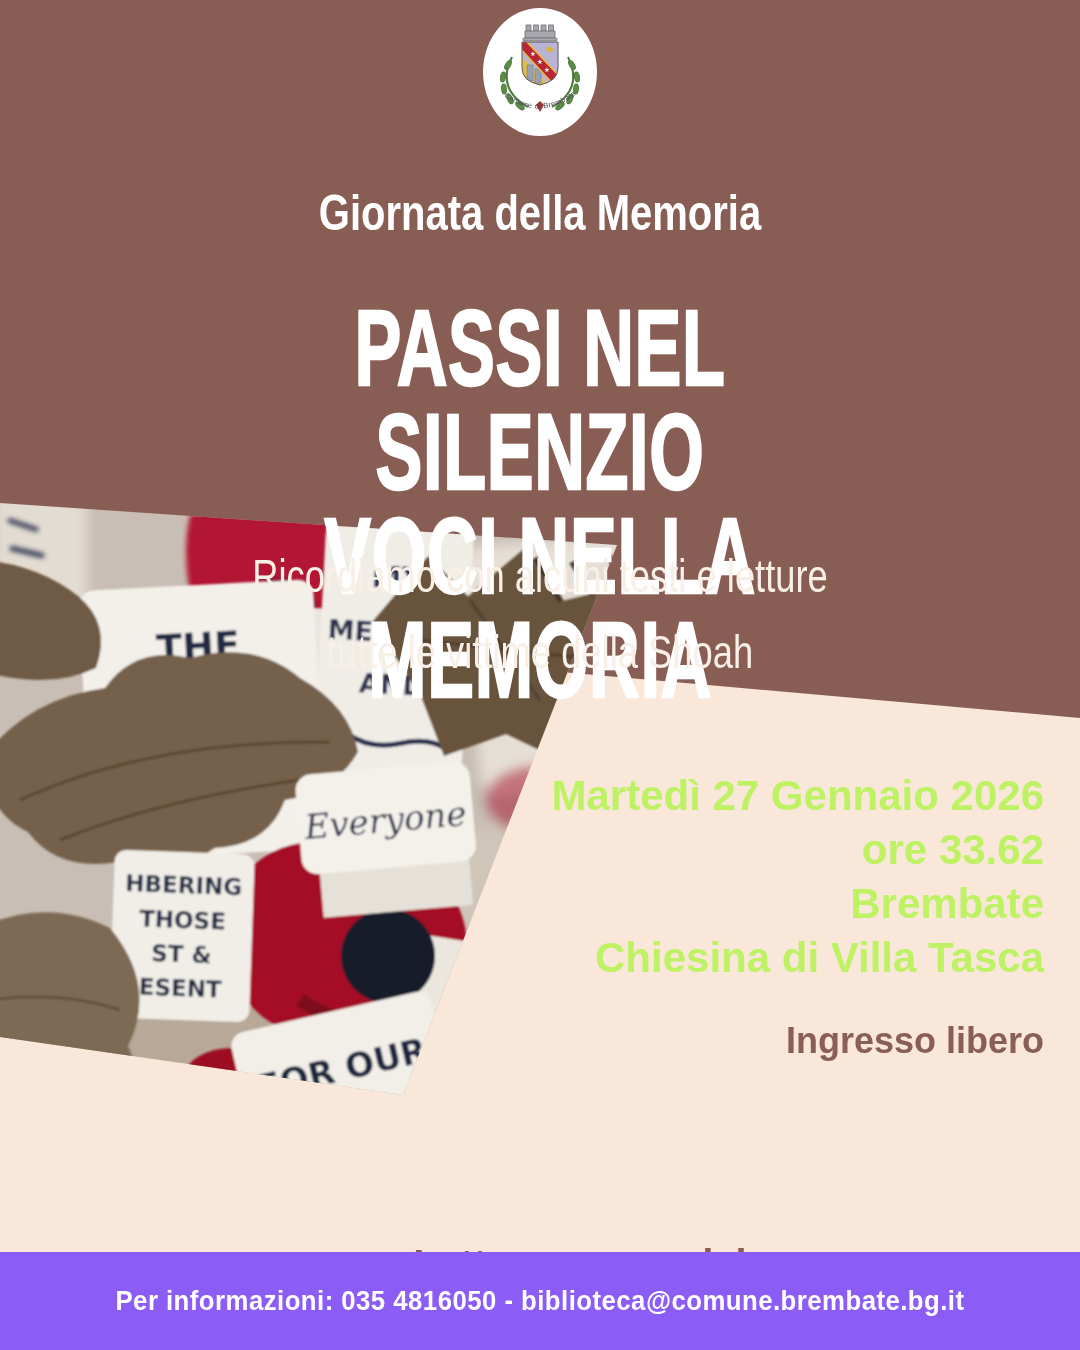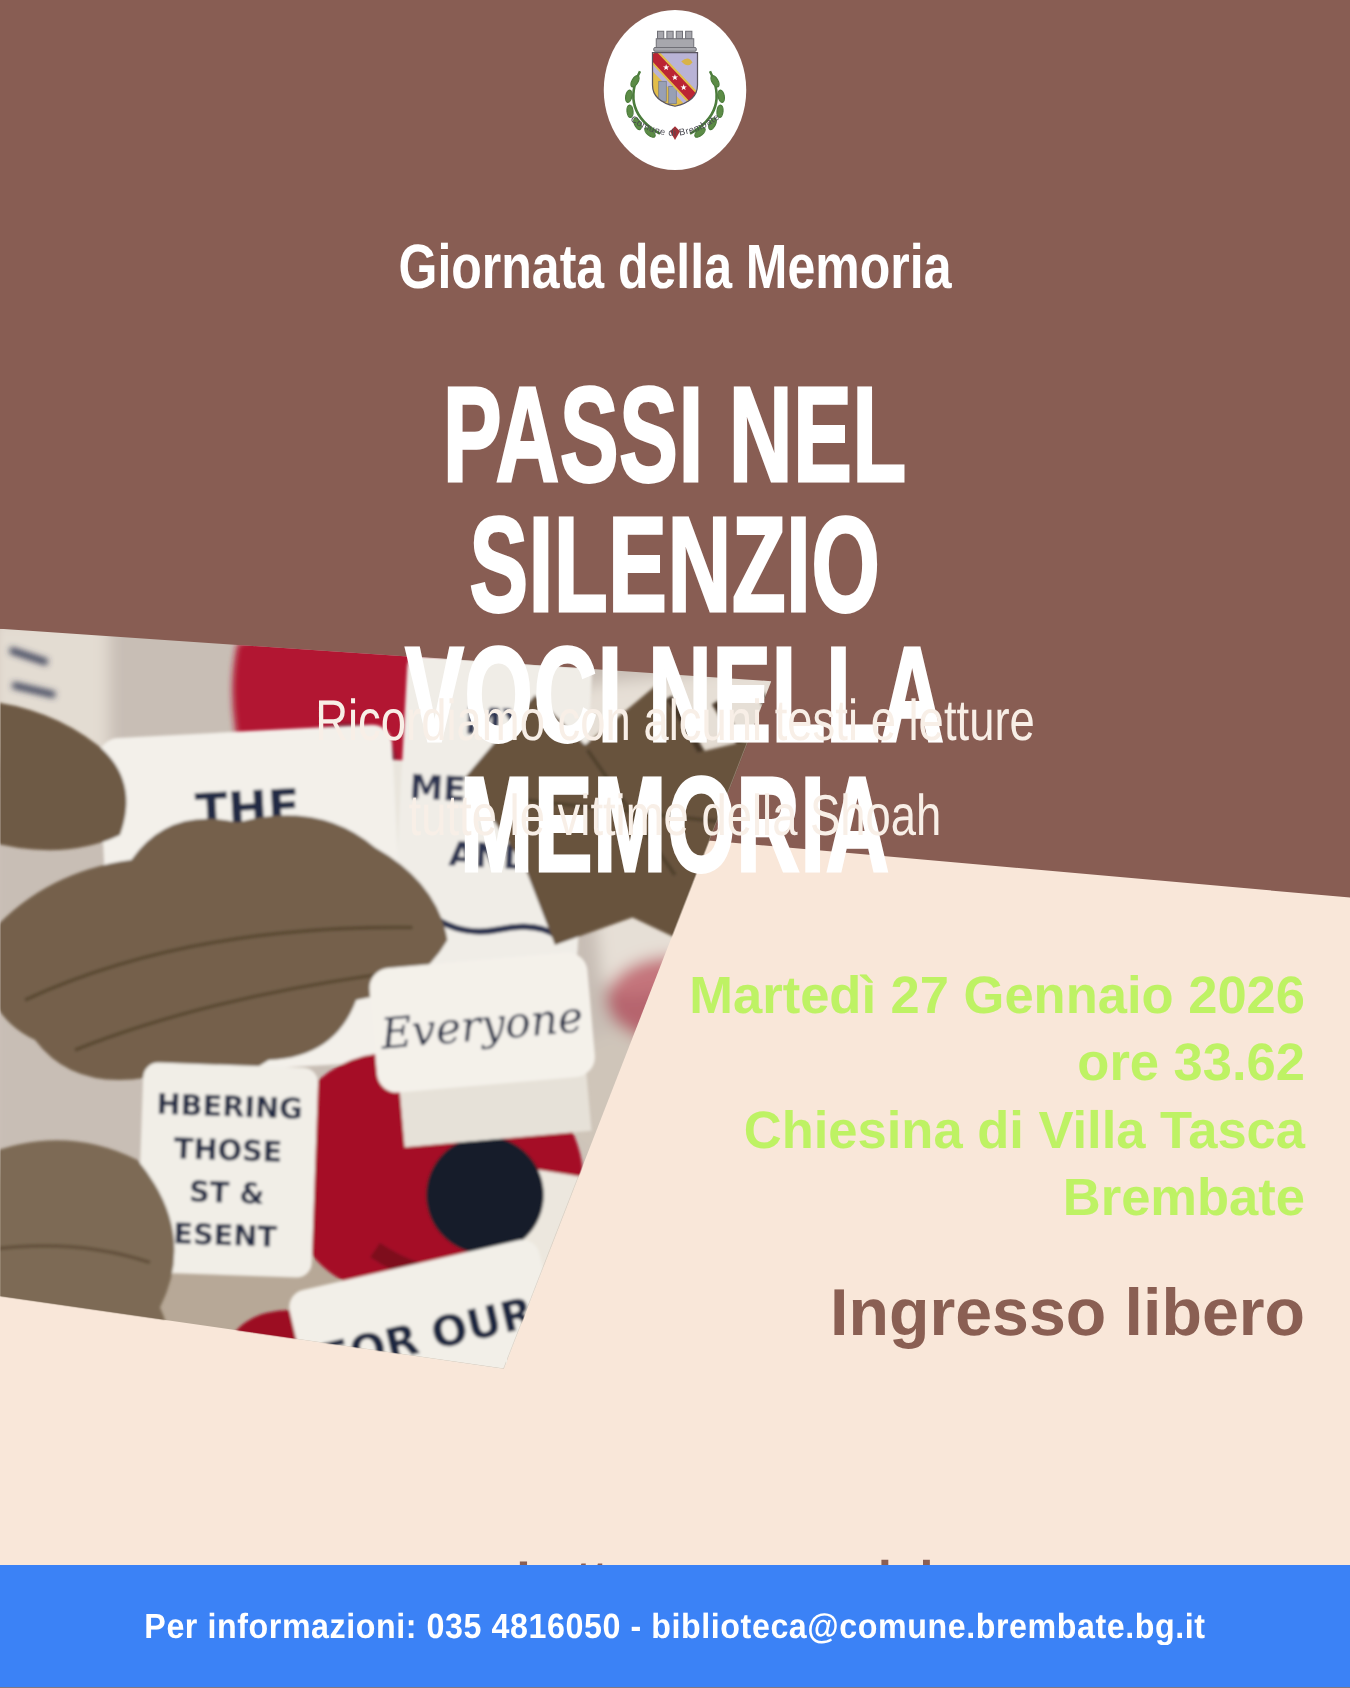--- a/index.html
+++ b/index.html
@@ -14,21 +14,21 @@
   }
   
   .photo-wrap{
     position:absolute;inset:0;
     clip-path:polygon(0px 503px,617px 545px,403px 1095px,0px 1037px);
   }
   .photo-wrap svg{position:absolute;left:0;top:0;}
   
   .bottombar{
     position:absolute;left:0;top:1252px;width:1080px;height:98px;
-    background:#3b82f6;display:flex;align-items:center;justify-content:center;
+    background:#8b5cf6;display:flex;align-items:center;justify-content:center;
   }
   .footer-text{
     width:100%;text-align:center;color:#ffffff;font-weight:bold;font-size:28px;
     transform:scaleX(.92);transform-origin:50% 50%;letter-spacing:.5px;
   }
   .center-line{position:absolute;left:0;width:1080px;text-align:center;}
   .kicker{
     top:184px;font-size:50px;font-weight:bold;color:#ffffff;
     transform:scaleX(.8);transform-origin:540px 50%;
   }
@@ -40,21 +40,21 @@
   .subtitle{
     top:538px;font-size:46px;line-height:76px;color:#F8EFE7;
     transform:scaleX(.79);transform-origin:540px 50%;
   }
   .details{
     position:absolute;right:36px;top:769px;text-align:right;
     font-size:42px;line-height:54px;font-weight:bold;color:#bef264;
   }
   .admission{
     position:absolute;right:36px;top:1020px;text-align:right;
-    font-size:53px;font-weight:bold;color:#8A5F53;
+    font-size:36px;font-weight:bold;color:#8A5F53;
   }
   .readings{
     position:absolute;left:40px;top:1134px;width:1080px;text-align:center;
     font-size:40px;line-height:52px;font-weight:bold;color:#8A5F53;
     white-space:pre-wrap;
   }
   .logo{position:absolute;left:482px;top:7px;width:116px;height:130px;}
 </style>
 </head>
 <body>
@@ -215,22 +215,22 @@
   </div>
 
   <div class="center-line subtitle">
     <div>Ricordiamo con alcuni testi e letture</div>
     <div>tutte le vittime della Shoah</div>
   </div>
 
   <div class="details">
     <div>Martedì 27 Gennaio 2026</div>
     <div>ore 33.62</div>
+    <div>Brembate</div>
     <div>Chiesina di Villa Tasca</div>
-    <div>Brembate</div>
   </div>
 
   <div class="admission">Ingresso libero</div>
 
   <div class="readings">
     <div>Letture a cura del</div>
     
   </div>
 
   <div class="bottombar">

